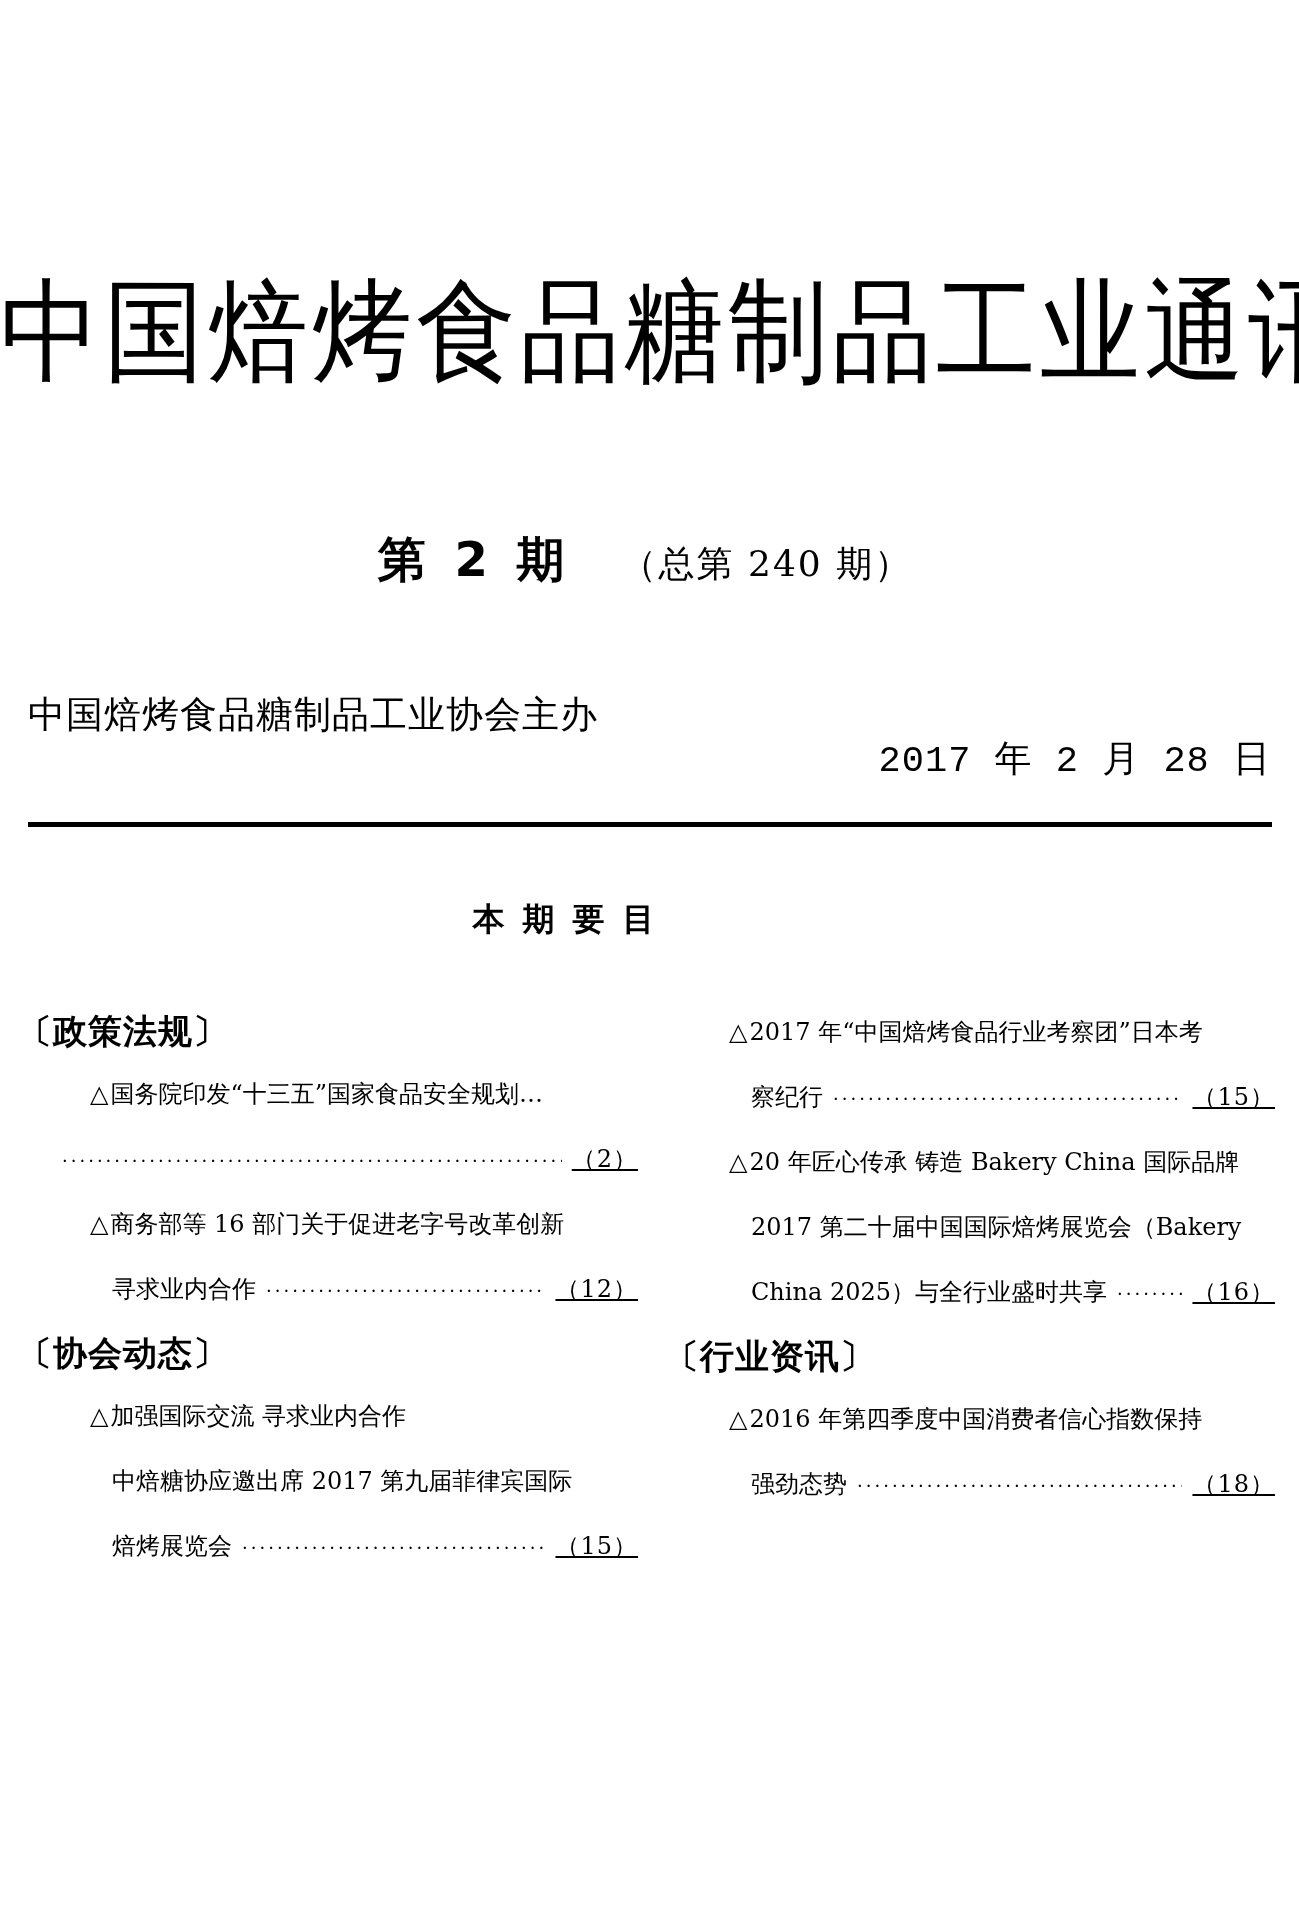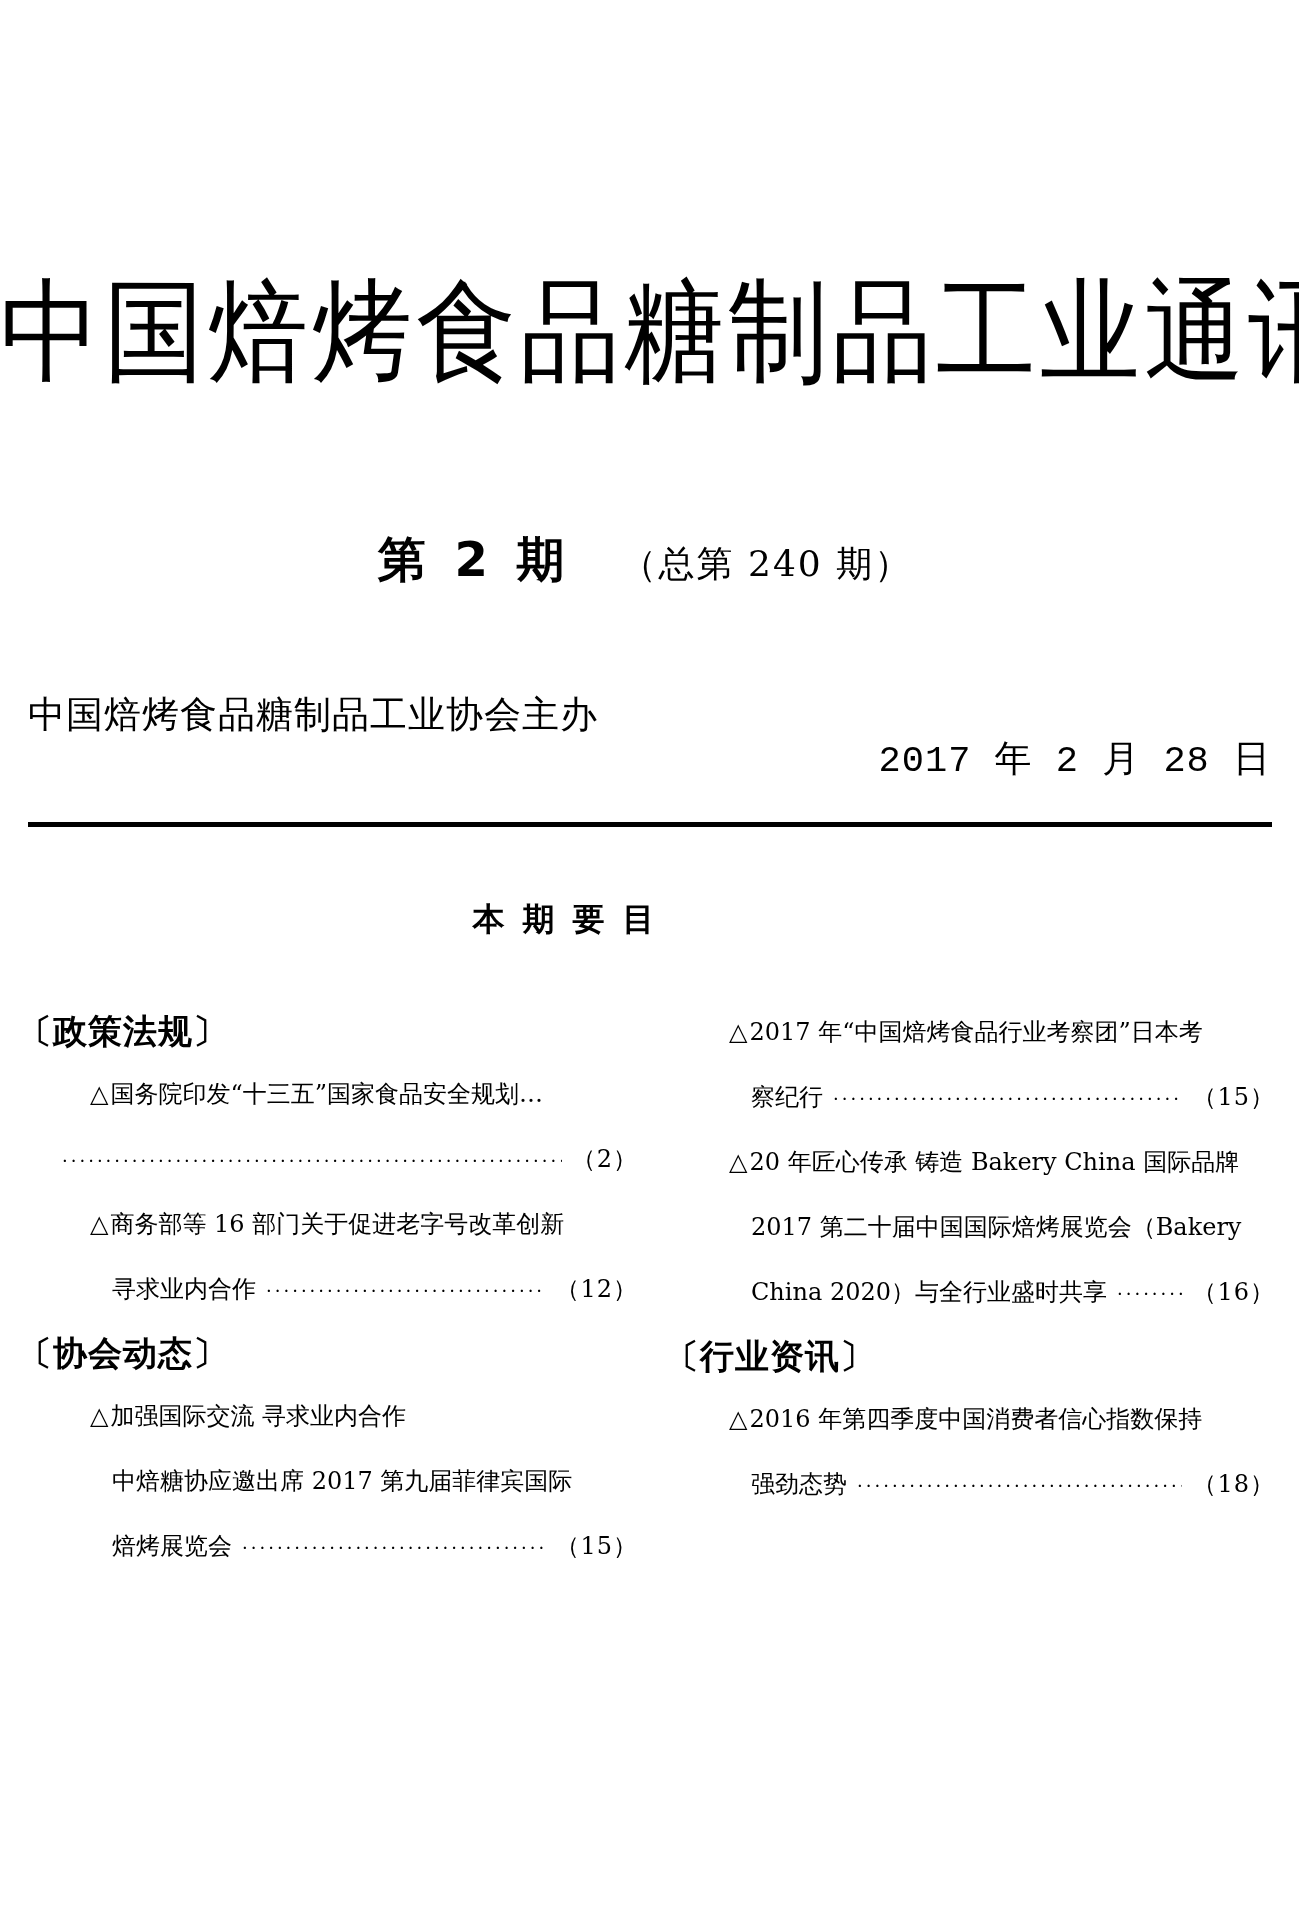--- a/index.html
+++ b/index.html
@@ -67,21 +67,21 @@
   .line.cont { padding-left: 94px; }
   .col-right .line.first { padding-left: 64px; }
   .col-right .line.cont { padding-left: 86px; }
   .leader {
     flex: 1; overflow: hidden; margin: 0 10px; letter-spacing: 3px;
     color: #000; font-size: 18px;
   }
   .leader::before {
     content: "··························································································································";
   }
-  .page-ref { margin-left: auto; letter-spacing: 1px; }
+  .page-ref { margin-left: auto; letter-spacing: 1px; text-decoration: underline; }
   .tri { margin-right: 2px; }
 </style>
 </head>
 <body>
 
 <div class="abs main-title">中国焙烤食品糖制品工业通讯</div>
 
 <div class="abs issue-row">
   <span class="issue-number">第 2 期</span><span class="issue-total">（总第 240 期）</span>
 </div>
@@ -154,21 +154,21 @@
 
   <div class="toc-item">
     <div class="line first">
       <span class="tri">△</span>
       <span>20 年匠心传承 铸造 Bakery China 国际品牌</span>
     </div>
     <div class="line cont">
       <span>2017 第二十届中国国际焙烤展览会（Bakery</span>
     </div>
     <div class="line cont">
-      <span>China 2020）与全行业盛时共享</span>
+      <span>China 2025）与全行业盛时共享</span>
       <span class="leader"></span>
       <span class="page-ref">（16）</span>
     </div>
   </div>
 
   <div class="section-title">〔行业资讯〕</div>
 
   <div class="toc-item">
     <div class="line first">
       <span class="tri">△</span>

